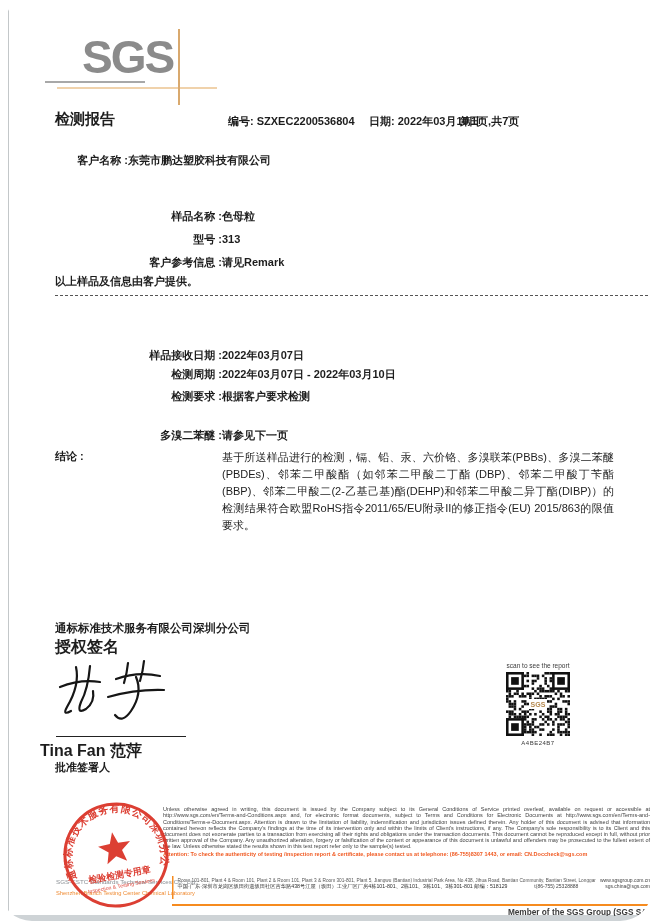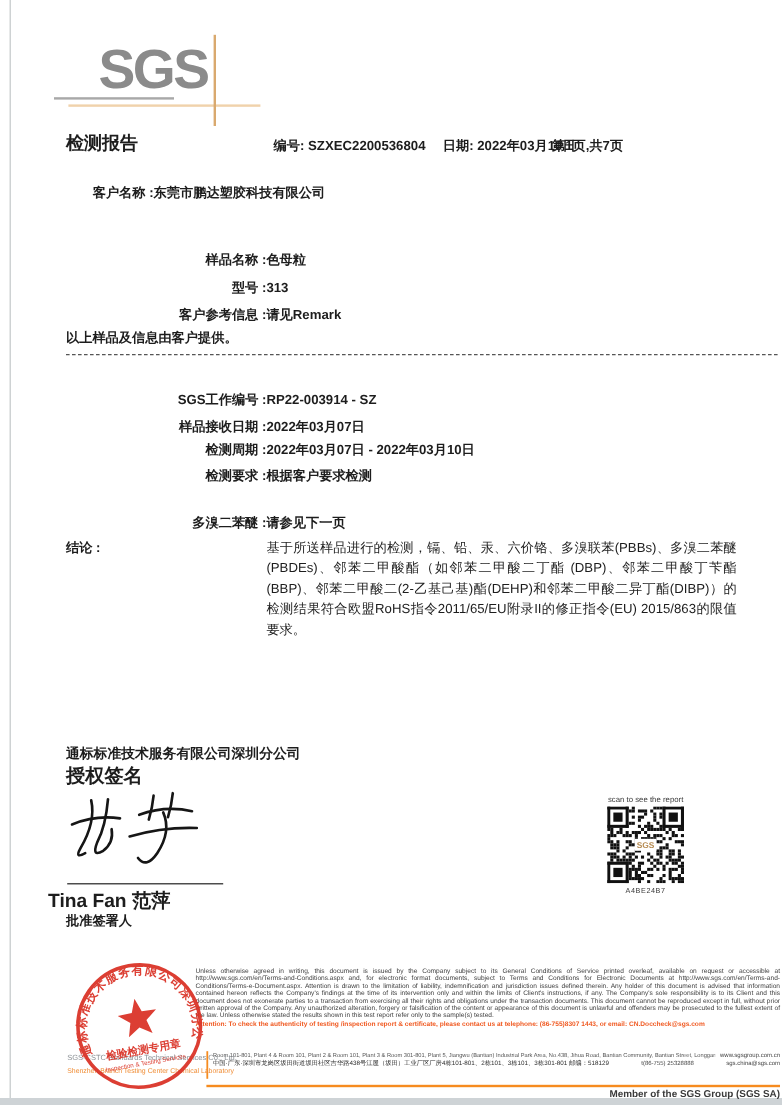--- a/index.html
+++ b/index.html
@@ -1,18 +1,18 @@
 <!DOCTYPE html>
 <html><head>
 <meta charset="utf-8">
 <style>
   * { margin:0; padding:0; box-sizing:border-box; }
   html,body { background:#ffffff; }
   body { font-family:"Liberation Sans","DejaVu Sans",sans-serif; }
-  #page { position:relative; width:652px; height:921px; background:#fff; overflow:hidden; color:#1d1d1d; }
+  #page { position:relative; width:652px; height:921px; background:#fff; overflow:hidden; color:#1d1d1d;border-radius:32px; }
   
   .edge-left { position:absolute; left:8px; top:0; width:1px; height:921px; background:#c3c7c9; }
   .edge-bottom { position:absolute; left:0; top:915px; width:652px; height:6px; background:#ced3d6; }
   
   .logo-text { position:absolute; left:82px; top:34px; font-size:46px; line-height:46px; font-weight:800; letter-spacing:-2px; color:#8b8b8b; }
   .logo-baseline { position:absolute; left:45px; top:81px; width:100px; height:2px; background:#a8a8a8; }
   .logo-hline { position:absolute; left:57px; top:87px; width:160px; height:2px; background:#f0d2ab; }
   .logo-vline { position:absolute; left:178px; top:29px; width:2px; height:76px; background:#d9a96e; }
   
   .doc-title { position:absolute; left:55px; top:110px; font-size:15px; font-weight:700; }
@@ -82,23 +82,20 @@
   <div class="row w2" style="top:232px">
     <span class="lbl">型号 :</span><span class="val">313</span>
   </div>
   <div class="row w2" style="top:255px">
     <span class="lbl">客户参考信息 :</span><span class="val">请见Remark</span>
   </div>
   <div class="note">以上样品及信息由客户提供。</div>
 
   <div class="dash-divider"></div>
 
-  <div class="row w2" style="top:326px">
-    <span class="lbl">SGS工作编号 :</span><span class="val">RP22-003914 - SZ</span>
-  </div>
   <div class="row w2" style="top:348px">
     <span class="lbl">样品接收日期 :</span><span class="val">2022年03月07日</span>
   </div>
   <div class="row w2" style="top:367px">
     <span class="lbl">检测周期 :</span><span class="val">2022年03月07日 - 2022年03月10日</span>
   </div>
   <div class="row w2" style="top:389px">
     <span class="lbl">检测要求 :</span><span class="val">根据客户要求检测</span>
   </div>
   <div class="row w2" style="top:428px">

